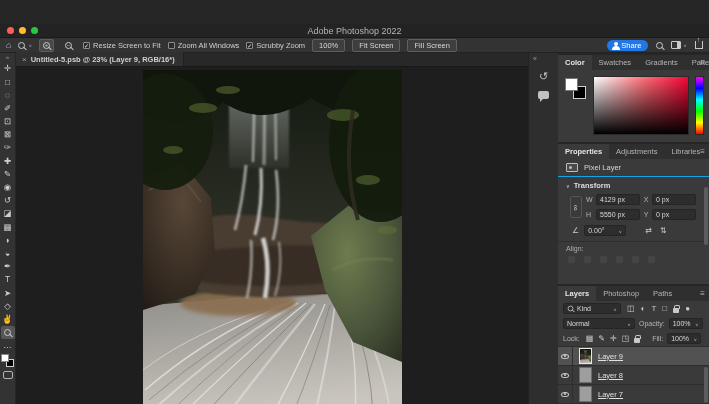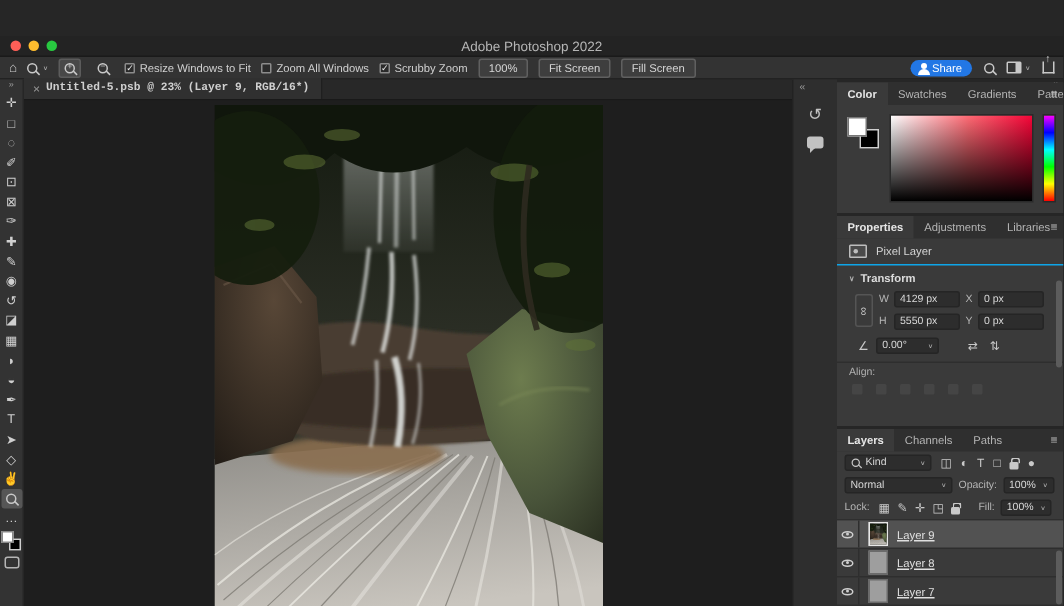--- a/index.html
+++ b/index.html
@@ -43,21 +43,21 @@
   .tool.active { background:#565656; border-radius:2px; }
   .tb-swatches { position:relative; width:13px; height:13px; margin-top:2px; }
   .tb-swatches .bgsw { position:absolute; right:0; bottom:0; width:8px; height:8px; background:#000; border:1px solid #cfcfcf; }
   .tb-swatches .fgsw { position:absolute; left:0; top:0; width:8px; height:8px; background:#fff; border:1px solid #888; }
   .screen-mode { width:10px; height:8px; border:1px solid #b5b5b5; border-radius:2px; margin-top:4px; }
 
   .doc-area { flex:1; display:flex; flex-direction:column; background:#1e1e1e; min-width:0; }
   .tabbar { height:14px; background:#282828; display:flex; align-items:flex-end; border-bottom:1px solid #191919; }
   .doc-tab { height:14px; background:#303030; display:flex; align-items:center; gap:4px; padding:0 8px 0 6px; border-right:1px solid #1f1f1f; }
   .tab-close { color:#9a9a9a; font-size:8px; }
-  .tab-title { font-size:7.5px; color:#d0d0d0; font-weight:bold;font-family:Liberation Mono, monospace; }
+  .tab-title { font-size:7.5px; color:#d0d0d0; font-weight:bold; }
   .canvas { flex:1; position:relative; display:flex; justify-content:center; }
   .canvas svg.artwork { margin-top:3px; display:block; }
   .statusbar { height:12px; background:#323232; border-top:1px solid #222; display:flex; align-items:center; gap:10px; padding:0 8px; font-size:7.5px; color:#bdbdbd; }
 
   
   .dockstrip { width:30px; background:#2e2e2e; border-left:1px solid #222; display:flex; flex-direction:column; align-items:center; padding-top:2px; gap:8px; }
   .dock-collapse { font-size:7px; color:#9a9a9a; align-self:flex-start; margin-left:4px; }
   .dock-icon { font-size:11px; color:#c2c2c2; }
   .bubble { width:11px; height:8px; background:#c2c2c2; border-radius:2px; position:relative; }
   .bubble::after { content:""; position:absolute; bottom:-3px; left:2px; border:3px solid transparent; border-top-color:#c2c2c2; border-left-color:#c2c2c2; }
@@ -152,21 +152,21 @@
       </span>
     </span>
   <span class="tool-box plain">
       <span class="mag">
         <b>−</b>
       </span>
     </span>
 
   <span class="cb-group">
     <span class="cb">✓</span>
-    <span class="cb-label">Resize Windows to Fit</span>
+    <span class="cb-label">Resize Screen to Fit</span>
   </span>
   <span class="cb-group">
     <span class="cb"></span>
     <span class="cb-label">Zoom All Windows</span>
   </span>
   <span class="cb-group">
     <span class="cb">✓</span>
     <span class="cb-label">Scrubby Zoom</span>
   </span>
 
@@ -406,21 +406,21 @@
             <span class="align-ph"></span>
             <span class="align-ph"></span>
         </div>
         <span class="scroll-thumb" style="top:28px;height:58px"></span>
       </div>
     </div>
 
     <div class="panel layers-panel">
       <div class="tabrow">
         <span class="ptab active">Layers</span>
-        <span class="ptab">Channels</span>
+        <span class="ptab">Photoshop</span>
         <span class="ptab">Paths</span>
         <span class="panel-menu">≡</span>
       </div>
 
       <div class="lr-row">
         <span class="dd" style="width:58px">
           <span class="mag" style="transform:scale(.8)"></span>
           <span>Kind</span>
           <span class="chev">∨</span>
         </span>

